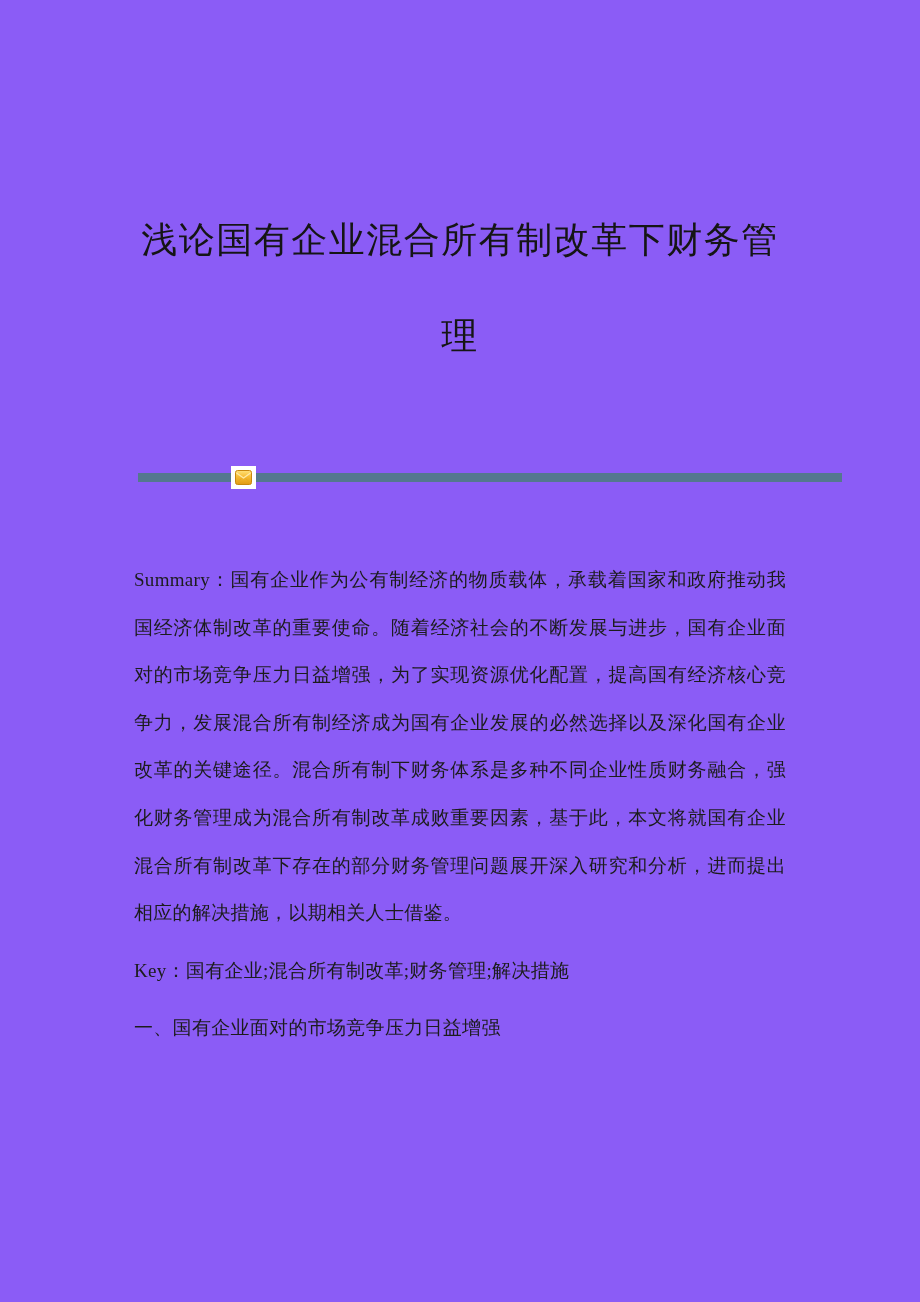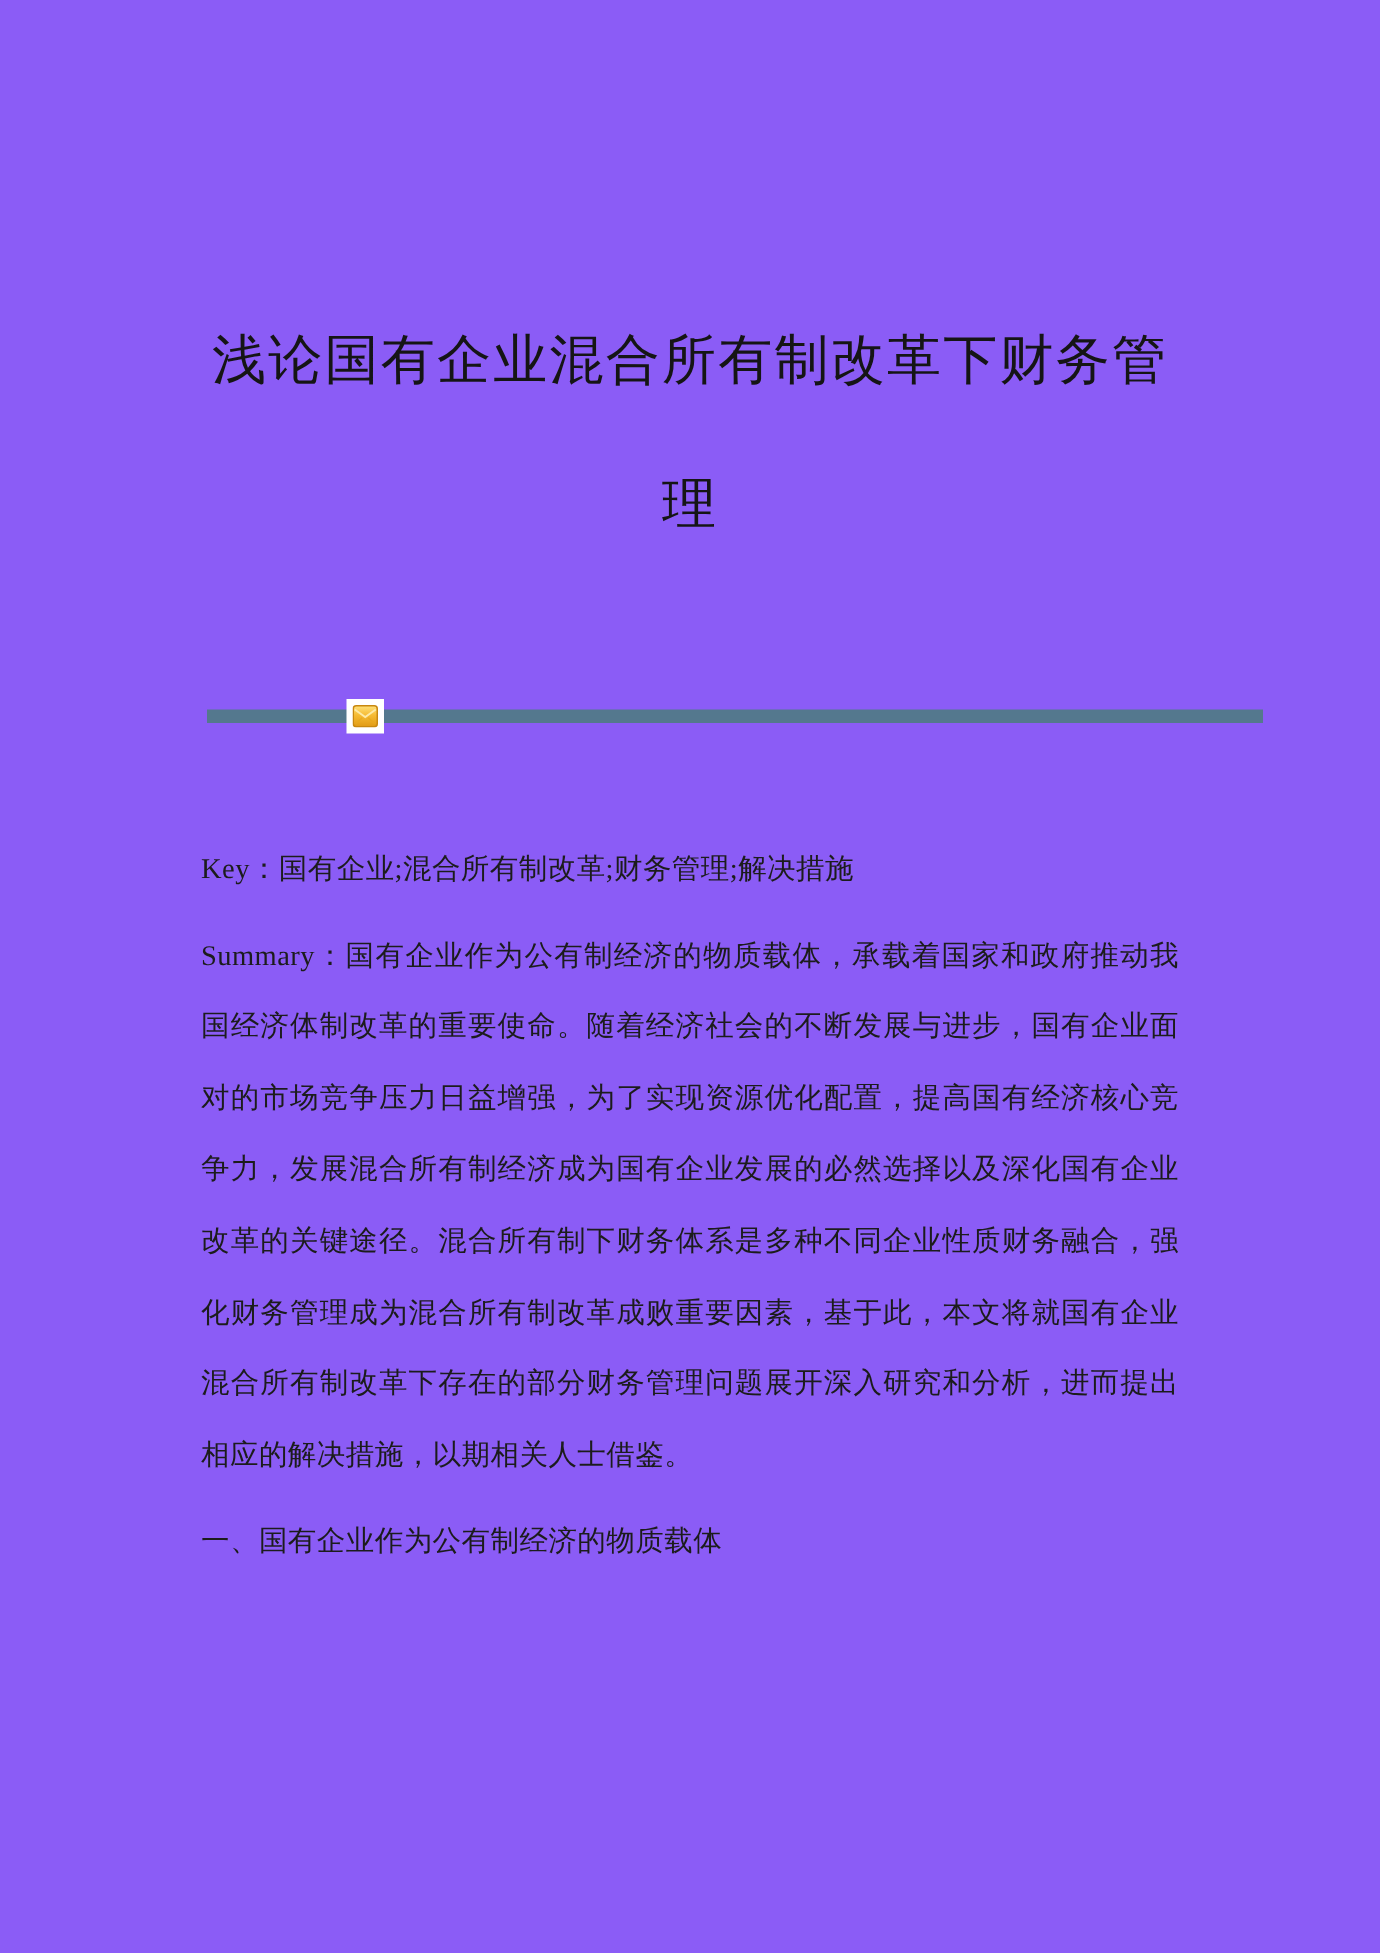--- a/index.html
+++ b/index.html
@@ -84,18 +84,18 @@
           </linearGradient>
         </defs>
         <rect x="0.5" y="0.5" width="16" height="14" rx="2" fill="url(#gold)" stroke="#c8880f"></rect>
         <path d="M1.5 3 L8.5 8 L15.5 3" fill="none" stroke="#fdeaa8" stroke-width="1.3"></path>
         <path d="M2 12.5 L6.5 8.5 M15 12.5 L10.5 8.5" fill="none" stroke="#e8a91f" stroke-width="1"></path>
       </svg>
     </span>
   </div>
 
   <div class="content">
+    <p>Summary：国有企业作为公有制经济的物质载体，承载着国家和政府推动我国经济体制改革的重要使命。随着经济社会的不断发展与进步，国有企业面对的市场竞争压力日益增强，为了实现资源优化配置，提高国有经济核心竞争力，发展混合所有制经济成为国有企业发展的必然选择以及深化国有企业改革的关键途径。混合所有制下财务体系是多种不同企业性质财务融合，强化财务管理成为混合所有制改革成败重要因素，基于此，本文将就国有企业混合所有制改革下存在的部分财务管理问题展开深入研究和分析，进而提出相应的解决措施，以期相关人士借鉴。</p>
     <p>Key：国有企业;混合所有制改革;财务管理;解决措施</p>
-    <p>Summary：国有企业作为公有制经济的物质载体，承载着国家和政府推动我国经济体制改革的重要使命。随着经济社会的不断发展与进步，国有企业面对的市场竞争压力日益增强，为了实现资源优化配置，提高国有经济核心竞争力，发展混合所有制经济成为国有企业发展的必然选择以及深化国有企业改革的关键途径。混合所有制下财务体系是多种不同企业性质财务融合，强化财务管理成为混合所有制改革成败重要因素，基于此，本文将就国有企业混合所有制改革下存在的部分财务管理问题展开深入研究和分析，进而提出相应的解决措施，以期相关人士借鉴。</p>
-    <p class="section-heading">一、国有企业作为公有制经济的物质载体</p>
+    <p class="section-heading">一、国有企业面对的市场竞争压力日益增强</p>
   </div>
 
 </div>
 
 </body></html>

